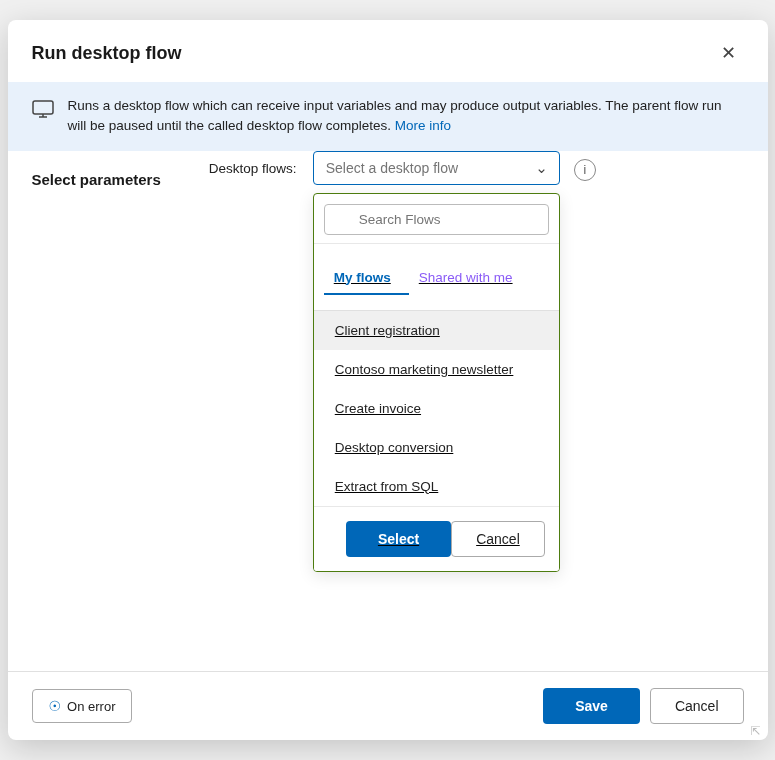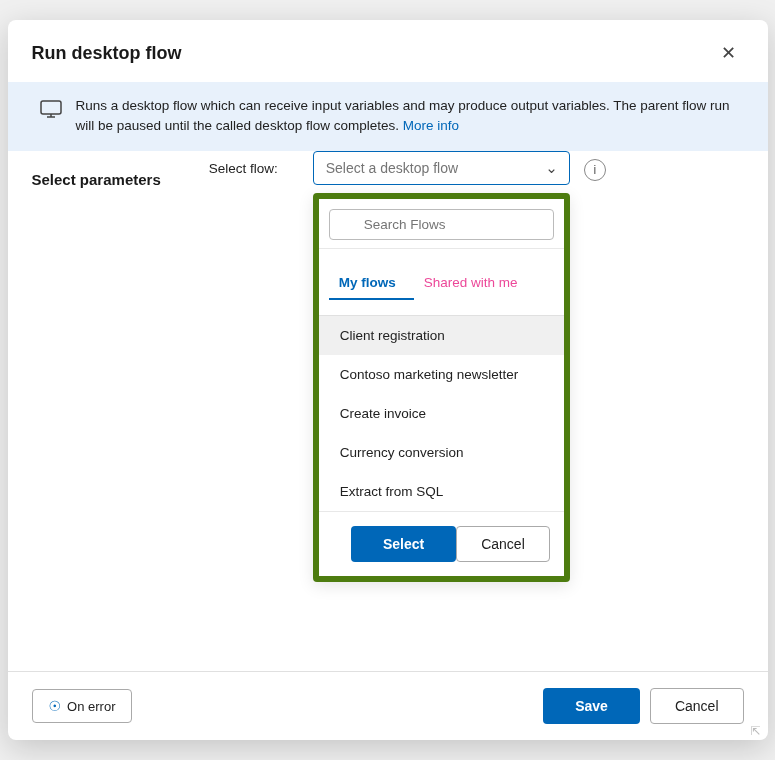--- a/index.html
+++ b/index.html
@@ -55,21 +55,21 @@
       height: 30px;
       display: flex;
       align-items: center;
       justify-content: center;
       border-radius: 4px;
     }
 
     .info-banner {
       background: #e8f1fb;
       margin: 0 0 0 0;
-      padding: 14px 32px;
+      padding: 14px 24px;
       display: flex;
       align-items: flex-start;
       gap: 14px;
       font-size: 13.5px;
       color: #222;
       line-height: 1.5;
     }
 
     .info-banner-icon {
       flex-shrink: 0;
@@ -141,25 +141,26 @@
       align-items: center;
       justify-content: center;
       font-size: 12px;
       color: #555;
       margin-top: 8px;
       cursor: pointer;
     }
 
     .dropdown-panel {
       background: #fff;
-      border: 6px solid #4d7c0f;
+      border: 1px solid #4d7c0f;
       border-radius: 4px;
       margin: 8px 0 0 0;
       box-shadow: 0 4px 16px rgba(0,0,0,0.10);
       overflow: hidden;
+      text-decoration: underline;
     }
 
     .search-box-wrapper {
       padding: 10px 10px 8px 10px;
       border-bottom: 1px solid #e8e8e8;
     }
 
     .search-box {
       width: 100%;
       border: 1.5px solid #bbb;
@@ -189,21 +190,21 @@
     .tabs-row {
       display: flex;
       padding: 16px 10px;
       border-bottom: 1px solid #e0e0e0;
       gap: 0;
     }
 
     .tab {
       padding: 10px 18px 8px 10px;
       font-size: 13.5px;
-      color: #ec4899;
+      color: #8b5cf6;
       cursor: pointer;
       border-bottom: 2px solid transparent;
       margin-bottom: -1px;
       font-weight: 400;
     }
     .tab.active {
       color: #0067b8;
       font-weight: 600;
       border-bottom: 2px solid #0067b8;
     }
@@ -329,21 +330,21 @@
       <span>Runs a desktop flow which can receive input variables and may produce output variables. The parent flow run will be paused until the called desktop flow completes.</span>
       <a href="#">More info</a>
     </div>
   </div>
 
   <div class="dialog-content">
 
     <div class="section-label">Select parameters</div>
 
     <div class="form-row">
-      <label class="form-label">Select flow:</label>
+      <label class="form-label">Desktop flows:</label>
       <div class="dropdown-wrapper">
 
         <div style="position:relative;">
           <input class="dropdown-select" readonly="" style="width: 100%; border: 1.5px solid rgb(0, 103, 184); border-radius: 4px; padding: 8px 40px 8px 12px; font-size: 14px; color: rgb(136, 136, 136); background: rgb(255, 255, 255); outline: none; cursor: pointer;" placeholder="Select a desktop flow">
           <span class="dropdown-chevron">⌄</span>
         </div>
 
         <div class="dropdown-panel">
 
           <div class="search-box-wrapper">
@@ -366,21 +367,21 @@
             <li class="flow-item selected">
               <span>Client registration</span>
             </li>
             <li class="flow-item">
               <span>Contoso marketing newsletter</span>
             </li>
             <li class="flow-item">
               <span>Create invoice</span>
             </li>
             <li class="flow-item">
-              <span>Currency conversion</span>
+              <span>Desktop conversion</span>
             </li>
             <li class="flow-item">
               <span>Extract from SQL</span>
             </li>
           </ul>
 
           <div class="dropdown-actions">
             <button class="btn-primary">Select</button>
             <button class="btn-secondary">Cancel</button>
           </div>

